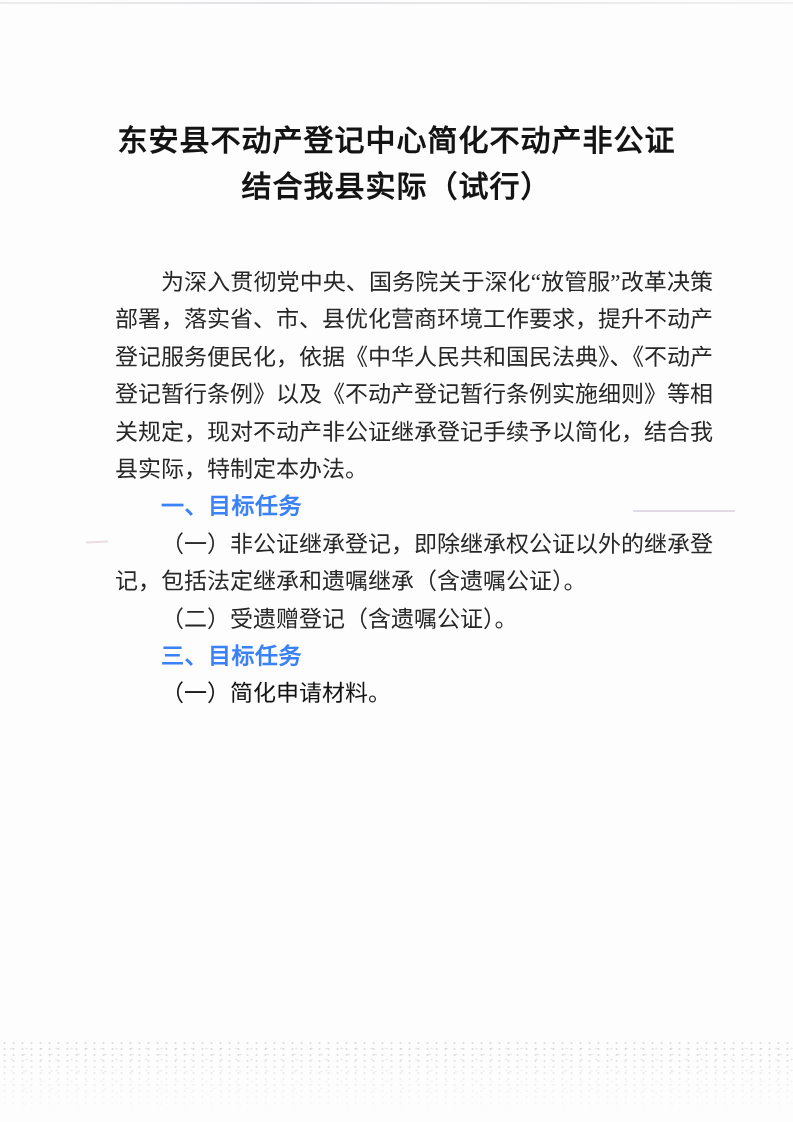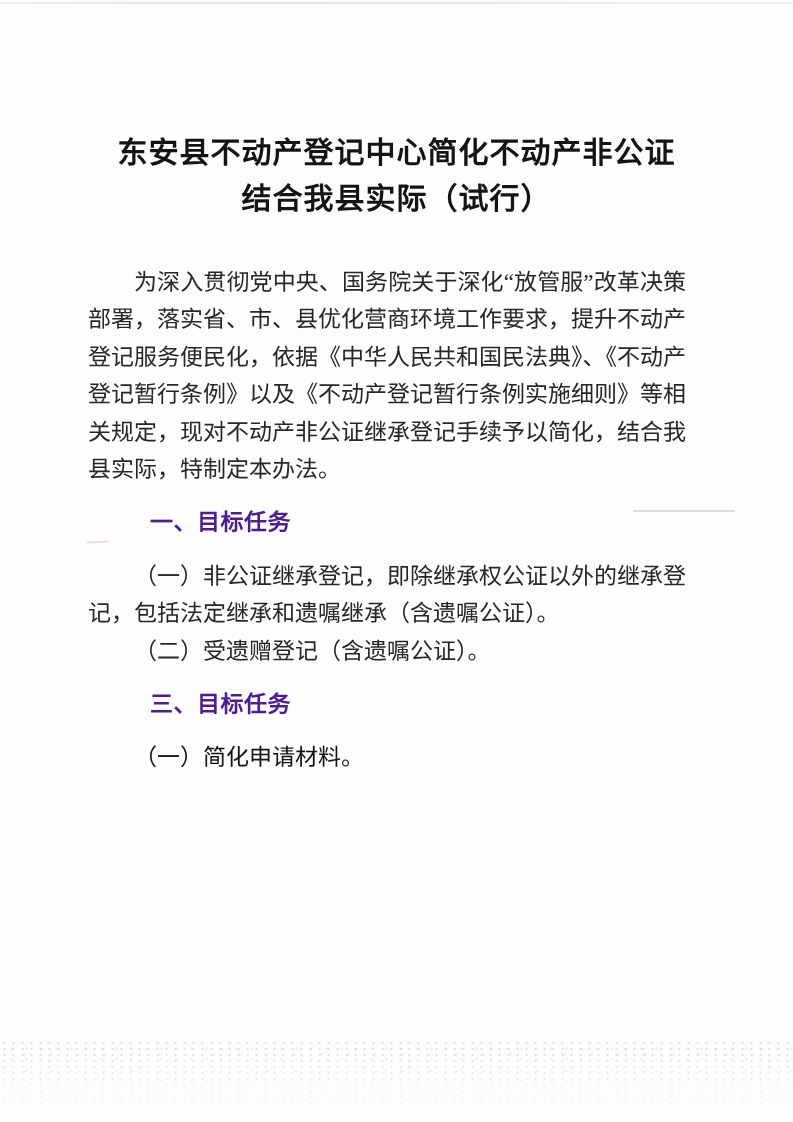--- a/index.html
+++ b/index.html
@@ -25,51 +25,51 @@
     width: 100%;
     height: 2px;
     background: linear-gradient(to right, #e6e6ea 0%, #d9d9de 35%, #e2e2e6 70%, #ececef 100%);
     opacity: 0.75;
   }
   .doc-title {
     position: absolute;
     top: 114px;
     left: 50px;
     right: 50px;
-    margin: 16px;
+    margin: 4px;
     text-align: center;
     font-family: "Liberation Serif", "DejaVu Serif", serif;
     font-weight: 700;
     font-size: 30px;
     line-height: 46px;
     letter-spacing: 1px;
     color: #141414;
   }
   .title-line { display: block; }
   .body-text {
     position: absolute;
     top: 264px;
-    left: 88px;
+    left: 115px;
     width: 598px;
     font-family: "Liberation Serif", "DejaVu Serif", serif;
     font-size: 23px;
     line-height: 37.4px;
     text-align: justify;
     color: #272727;
   }
   .para {
     margin: 0;
     text-indent: 2em;
   }
   .heading {
-    margin: 16px;
+    margin: 0;
     text-indent: 2em;
     font-family: "Liberation Sans", "DejaVu Sans", sans-serif;
     font-weight: 700;
-    color: #4c1d95;
+    color: #3b82f6;
     letter-spacing: 0.5px;
   }
   .bold-item {
     font-weight: 400;
     color: #131313;
   }
   
   .artifact-line {
     position: absolute;
     left: 633px;

